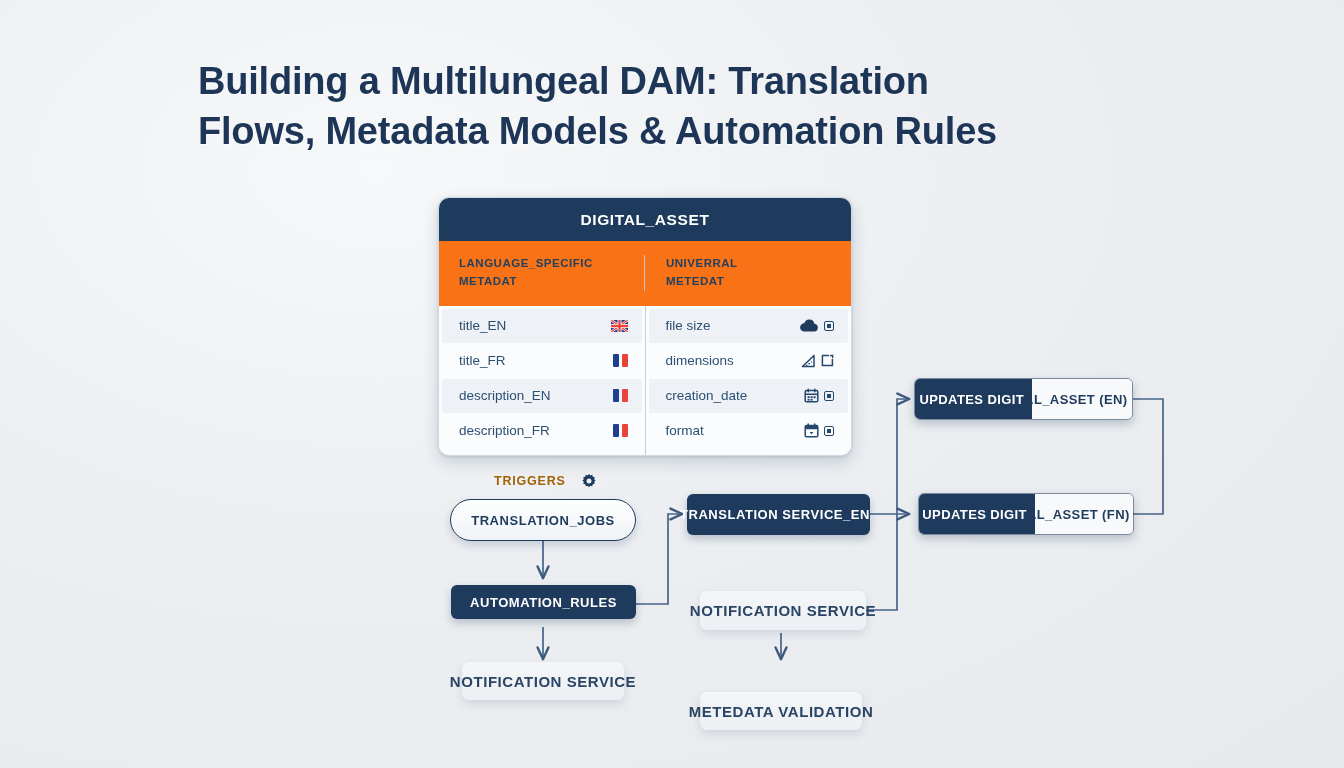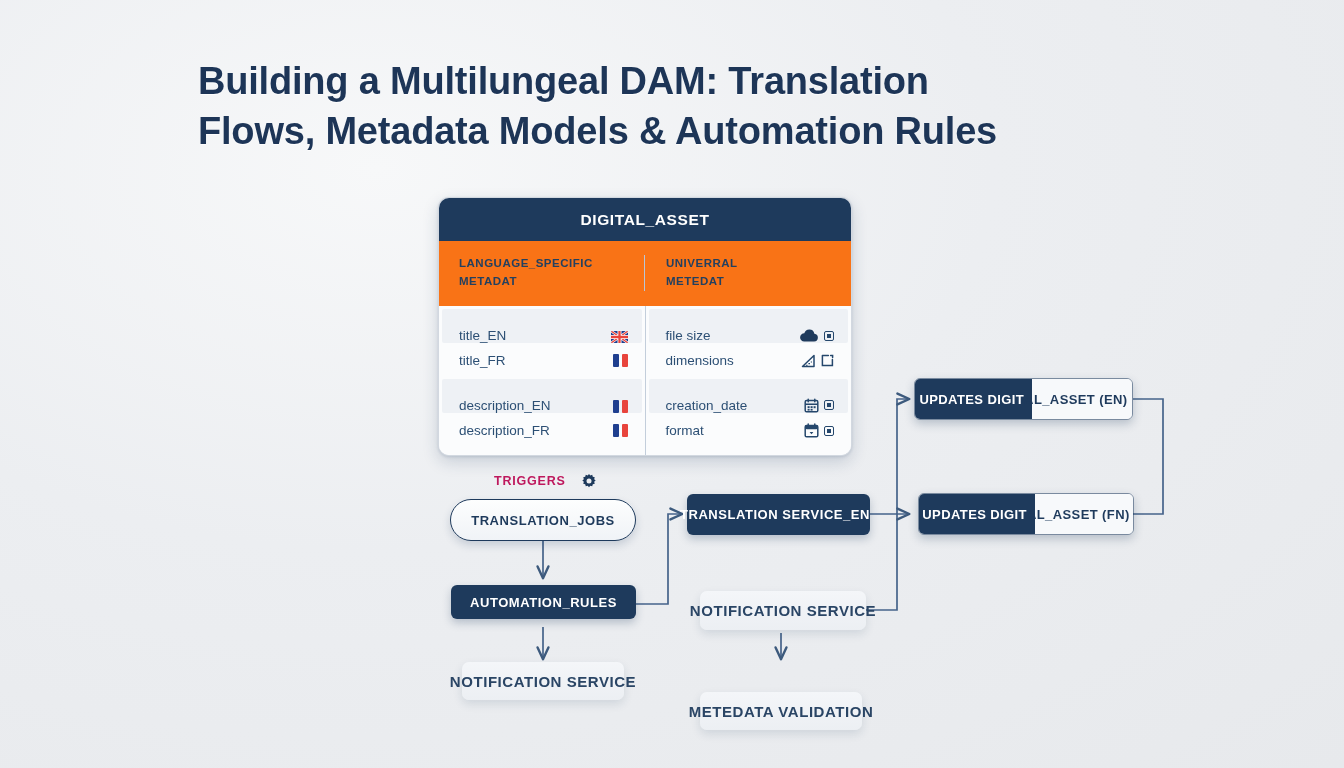--- a/index.html
+++ b/index.html
@@ -82,21 +82,21 @@
     display: flex;
     align-items: center;
     justify-content: space-between;
     height: 34px;
     margin: 0 3px 1px;
     padding: 0 14px 0 17px;
     font-size: 13.5px;
     color: #2c4f74;
     border-radius: 2px;
   }
-  .data-row.alt { background: #eef1f5; align-items: flex-end; }
+  .data-row.alt { background: #eef1f5; }
 
   .row-label { white-space: nowrap; }
   .row-icons { display: flex; align-items: center; gap: 5px; }
 
   
   .flag { width: 17px; height: 12px; display: block; border-radius: 1px; }
   .flag-fr { display: flex; gap: 3px; }
   .flag-fr i { width: 6px; height: 13px; display: block; border-radius: 1px; }
   .flag-fr i.b { background: #1f3f8f; }
   .flag-fr i.r { background: #e8443c; }
@@ -184,21 +184,21 @@
   #triggers-label {
     position: absolute;
     left: 494px;
     top: 473px;
     display: flex;
     align-items: center;
     gap: 15px;
     font-size: 12.5px;
     font-weight: bold;
     letter-spacing: 0.8px;
-    color: #be185d;
+    color: #a16207;
   }
 
   svg.wires { position: absolute; left: 0; top: 0; width: 1344px; height: 768px; pointer-events: none; }
 </style>
 </head>
 <body>
 
 <div id="title">
   <span class="line">Building a Multilungeal DAM: Translation</span>
   <span class="line">Flows, Metadata Models &amp; Automation Rules</span>

